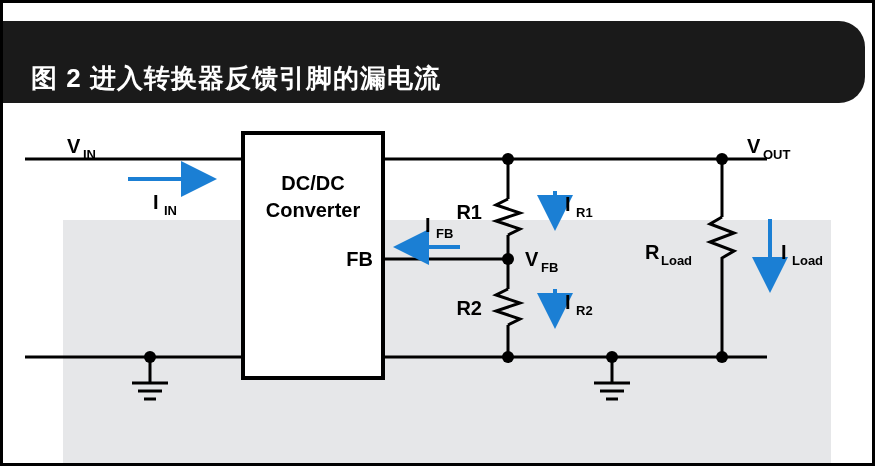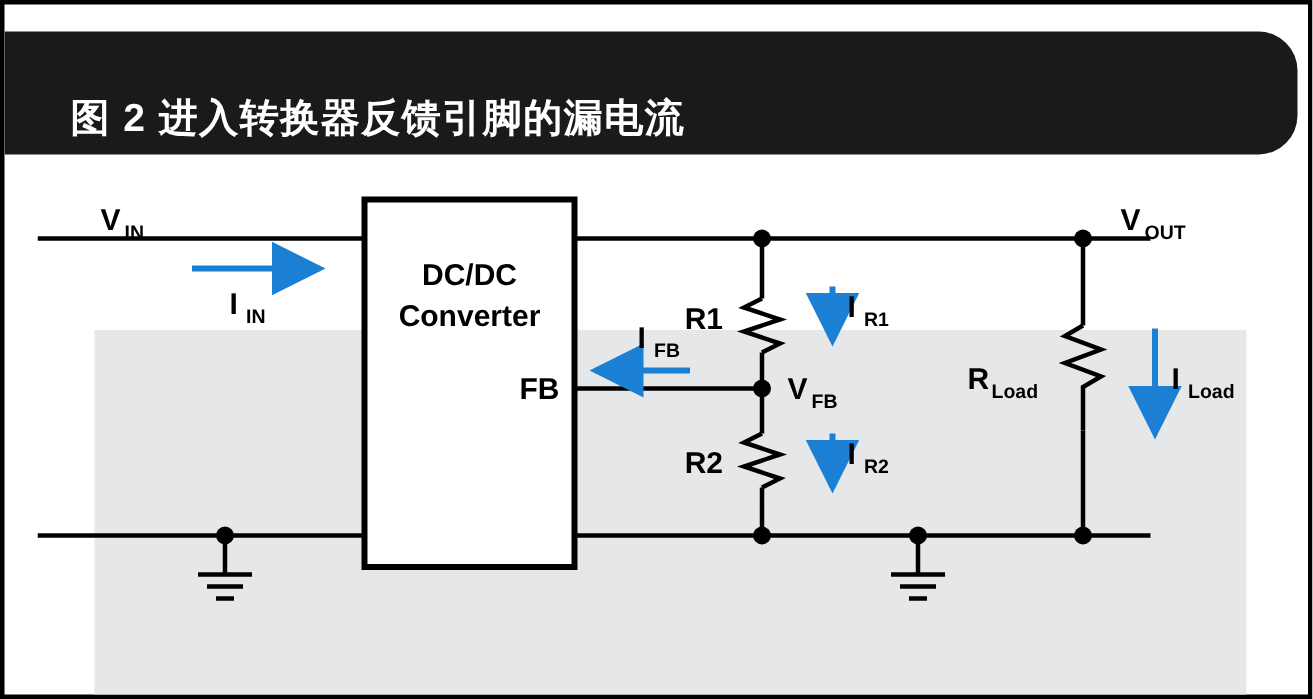--- a/index.html
+++ b/index.html
@@ -25,21 +25,21 @@
     left: 0px;
     top: 18px;
     width: 862px;
     height: 82px;
     background: #1a1a1a;
     border-top-right-radius: 26px;
     border-bottom-right-radius: 26px;
   }
   #title-text {
     position: absolute;
-    left: 44px;
+    left: 28px;
     top: 40px;
     color: #ffffff;
     font-size: 26px;
     font-weight: bold;
     letter-spacing: 1px;
     white-space: nowrap;
   }
   
   #diagram-panel {
     position: absolute;

